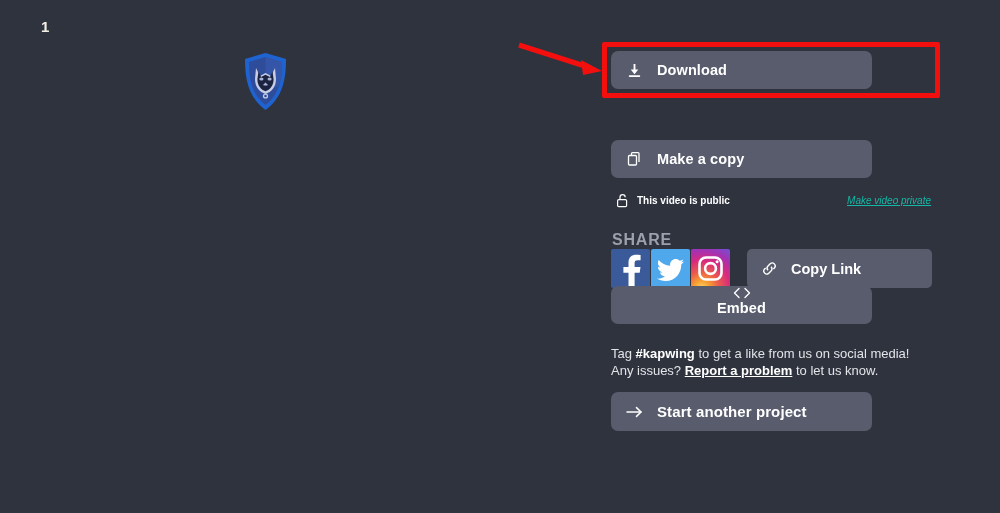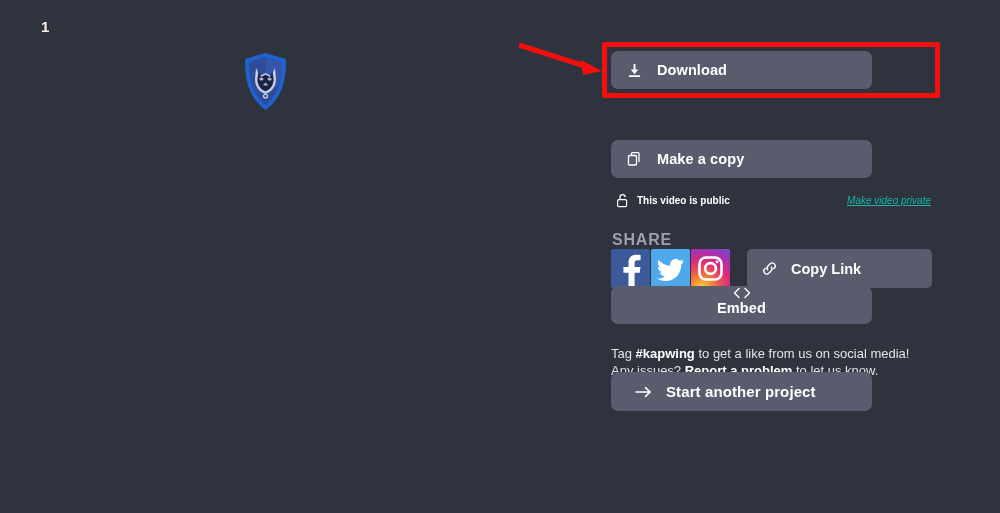--- a/index.html
+++ b/index.html
@@ -203,23 +203,22 @@
   }
   #footnote b { font-weight: bold; color: #ffffff; }
   #report-problem {
     font-weight: bold;
     color: #ffffff;
     text-decoration: underline;
     cursor: pointer;
   }
 
   #btn-start-another {
-    top: 372px;
+    top: 392px;
     height: 39px;
-    padding-left: 9px;
   }
   #btn-start-another .btn-label { font-size: 15px; }
 
   svg { display: block; }
 </style>
 </head>
 <body>
 
 <div id="preview-area">
 

